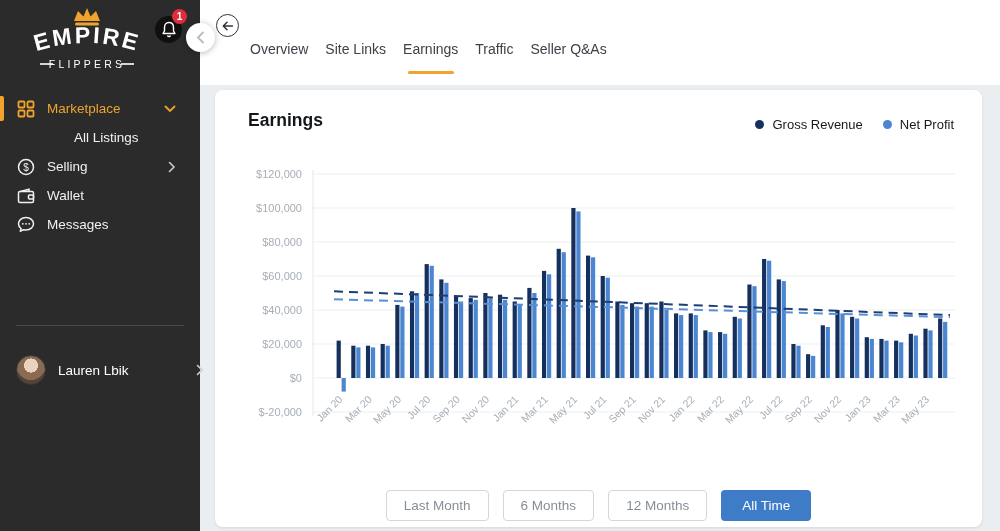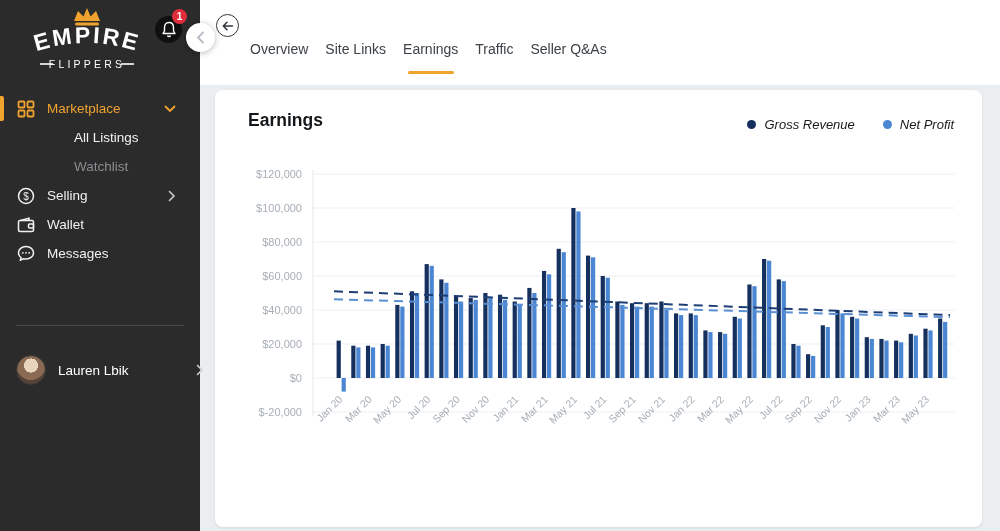--- a/index.html
+++ b/index.html
@@ -33,21 +33,21 @@
   .topbar { position:absolute; left:200px; top:0; width:800px; height:85px; background:#fff; z-index:1; }
   .back-btn { position:absolute; left:16px; top:14px; width:23px; height:23px; border-radius:50%; background:#fff; border:1.5px solid #30343a; cursor:pointer; display:flex; align-items:center; justify-content:center; }
   .tabs { position:absolute; left:50px; top:0; height:52px; display:flex; align-items:center; gap:17px; }
   .tab { position:relative; font-size:14px; color:#3c4248; height:52px; line-height:50px; cursor:pointer; white-space:nowrap;margin-top:47px; }
   .tab .underline { position:absolute; left:50%; transform:translateX(-50%); top:47px; width:46px; height:3.5px; border-radius:2px; }
 
   
   .content { position:absolute; left:200px; top:85px; width:800px; height:446px; background:#ebeef1; }
   .card { position:absolute; left:15px; top:5px; width:767px; height:437px; background:#fff; border-radius:8px; box-shadow:0 1px 3px rgba(16,24,40,.10); }
   .card-title { position:absolute; left:33px; top:20px; font-size:17.5px; font-weight:bold; color:#15181b; }
-  .legend { position:absolute; right:28px; top:27px; display:flex; gap:28px; align-items:center;font-style:italic; }
+  .legend { position:absolute; right:28px; top:27px; display:flex; gap:20px; align-items:center; }
   .legend-item { display:flex; align-items:center; gap:8px; font-size:13px; color:#17191b; }
   .dot { width:9px; height:9px; border-radius:50%; }
   #chart { position:absolute; left:25px; top:62px; }
   .range-row { position:absolute; left:0; top:400px; width:100%; display:flex; justify-content:center; gap:14px; }
   .rbtn { height:31px; padding:0 17px; font-size:13.5px; font-family:"Liberation Sans",sans-serif; border-radius:4px;
           border:1px solid #d3d7db; background:#fff; color:#868e98; cursor:pointer; }
   .rbtn.active { border:none; color:#fff; padding:0 21px; }
 </style>
 </head>
 <body>
@@ -98,23 +98,20 @@
           <svg width="12" height="8" viewBox="0 0 12 8">
               <polyline points="1.5,1.5 6,6 10.5,1.5" fill="none" stroke="#f0a32f" stroke-width="1.8" stroke-linecap="round"></polyline>
             </svg>
         </span>
       </div>
 
       <div class="mi sub">
         <span>All Listings</span>
       </div>
 
-      <div class="mi sub muted">
-        <span>Watchlist</span>
-      </div>
 
 
       <div class="mi">
         <span class="ic">
           <svg width="18" height="18" viewBox="0 0 18 18">
               <circle cx="9" cy="9" r="7.5" fill="none" stroke="#f1f1f1" stroke-width="1.5"></circle>
             <text x="9" y="12.6" text-anchor="middle" font-size="10" fill="#f1f1f1" font-family="Liberation Sans, sans-serif">$</text>
             </svg>
         </span>
         <span>Selling</span>
@@ -323,15 +320,21 @@
           <rect x="673.73" y="183.5" width="4.2" height="42.5" fill="#4b86d2"></rect>
           <rect x="683.4" y="176.7" width="4.2" height="49.30000000000001" fill="#16305e"></rect>
           <rect x="688.4" y="178.4" width="4.2" height="47.599999999999994" fill="#4b86d2"></rect>
           <text x="690" y="248" text-anchor="end" fill="#a7aeb6" font-size="10.5" font-family="Liberation Sans, sans-serif" transform="rotate(-45 690 248)">May 23</text>
           <rect x="698.07" y="166.5" width="4.2" height="59.5" fill="#16305e"></rect>
           <rect x="703.07" y="169.9" width="4.2" height="56.099999999999994" fill="#4b86d2"></rect>
           <line x1="94" y1="139.3" x2="710" y2="163.1" stroke="#1d3e75" stroke-width="2" stroke-dasharray="9 6"></line>
           <line x1="94" y1="147.29000000000002" x2="710" y2="165.14" stroke="#5b8fd4" stroke-width="2" stroke-dasharray="9 6"></line>
         </svg>
 
+      <div class="range-row">
+        <button class="rbtn">Last Month</button>
+        <button class="rbtn">6 Months</button>
+        <button class="rbtn">12 Months</button>
+        <button class="rbtn active" style="background-color: rgb(62, 124, 199);">All Time</button>
+      </div>
     </div>
   </div>
 </div>
 
 </body></html>

